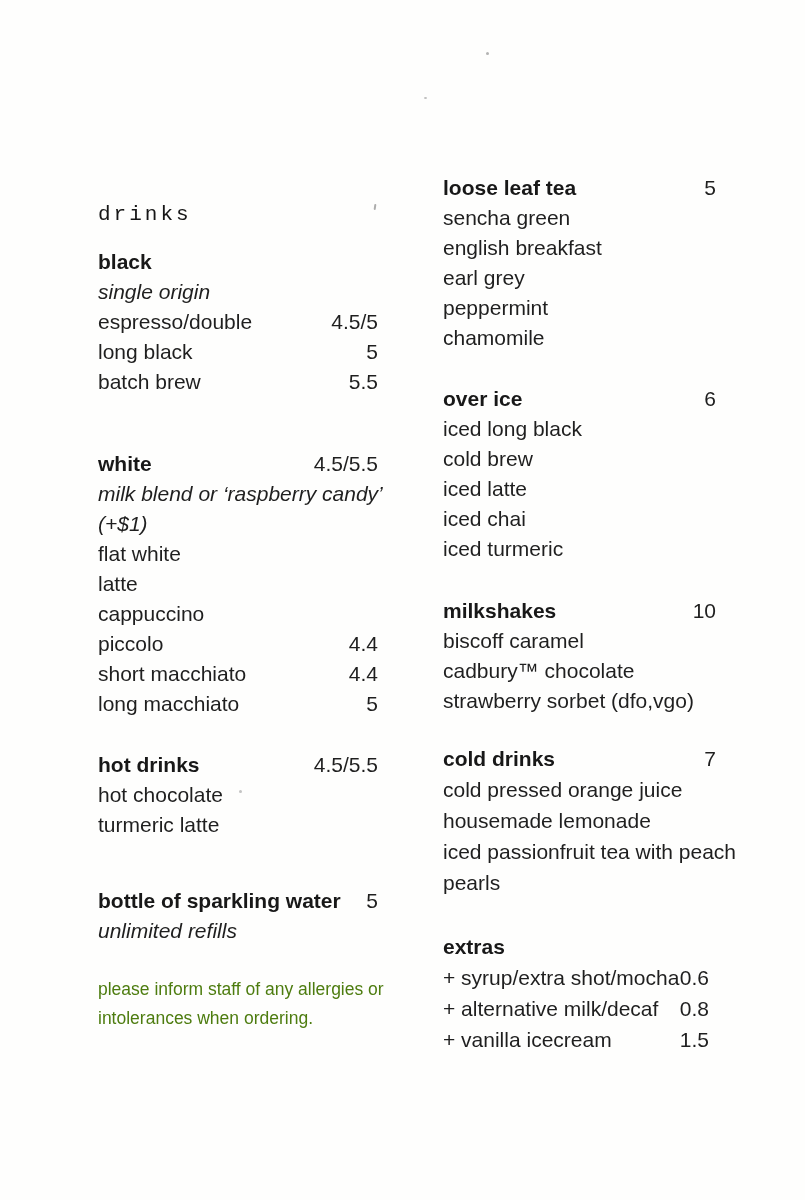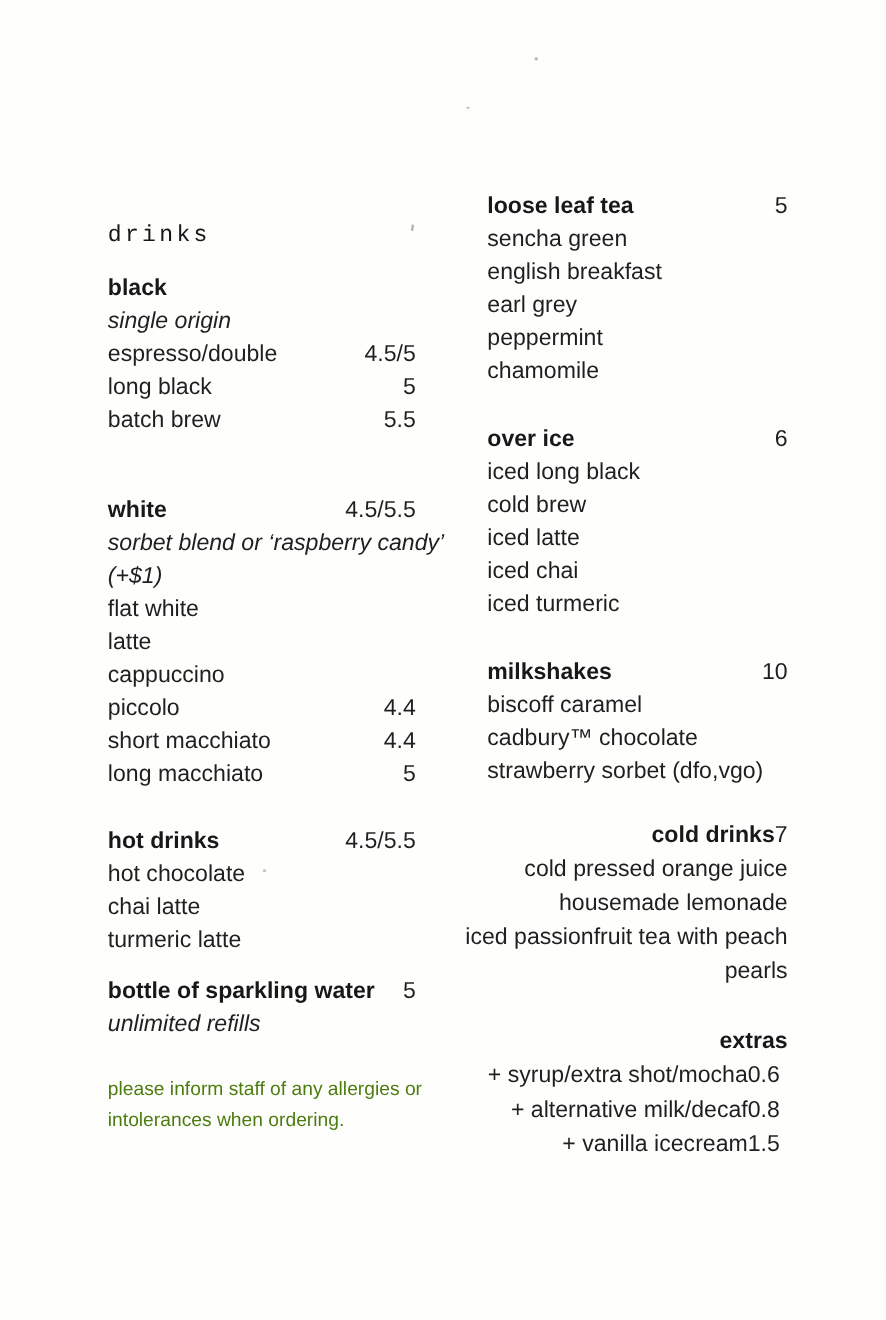--- a/index.html
+++ b/index.html
@@ -34,21 +34,21 @@
   }
   .col-left  { left: 98px;  width: 280px; }
   .col-right { left: 443px; width: 273px; }
   .row {
     display: flex;
     justify-content: space-between;
     align-items: baseline;
     height: 30px;
     white-space: nowrap;
   }
-  .lh31 .row { height: 31px; line-height: 31px; justify-content: flex-end; }
+  .lh31 .row { height: 31px; line-height: 31px; }
   .hdr   { font-weight: bold; color: #181818; }
   .sub   { font-style: italic; }
   .lbl   { }
   .price { text-align: right; font-weight: normal; }
   .sec-extras .price { padding-right: 7px; }
   .footnote {
     position: absolute;
     left: 98px;
     top: 975px;
     font-size: 17.5px;
@@ -99,21 +99,21 @@
       <span class="price">5.5</span>
     </div>
   </div>
 
   <div class="sec col-left" style="top:449px">
     <div class="row">
       <span class="hdr">white</span>
       <span class="price">4.5/5.5</span>
     </div>
     <div class="row">
-      <span class="sub">sorbet blend or ‘raspberry candy’</span>
+      <span class="sub">milk blend or ‘raspberry candy’</span>
     </div>
     <div class="row">
       <span class="sub">(+$1)</span>
     </div>
     <div class="row">
       <span class="lbl">flat white</span>
     </div>
     <div class="row">
       <span class="lbl">latte</span>
     </div>
@@ -134,23 +134,20 @@
     </div>
   </div>
 
   <div class="sec col-left" style="top:750px">
     <div class="row">
       <span class="hdr">hot drinks</span>
       <span class="price">4.5/5.5</span>
     </div>
     <div class="row">
       <span class="lbl">hot chocolate</span>
-    </div>
-    <div class="row">
-      <span class="lbl">chai latte</span>
     </div>
     <div class="row">
       <span class="lbl">turmeric latte</span>
     </div>
   </div>
 
   <div class="sec col-left" style="top:886px">
     <div class="row">
       <span class="hdr">bottle of sparkling water</span>
       <span class="price">5</span>

